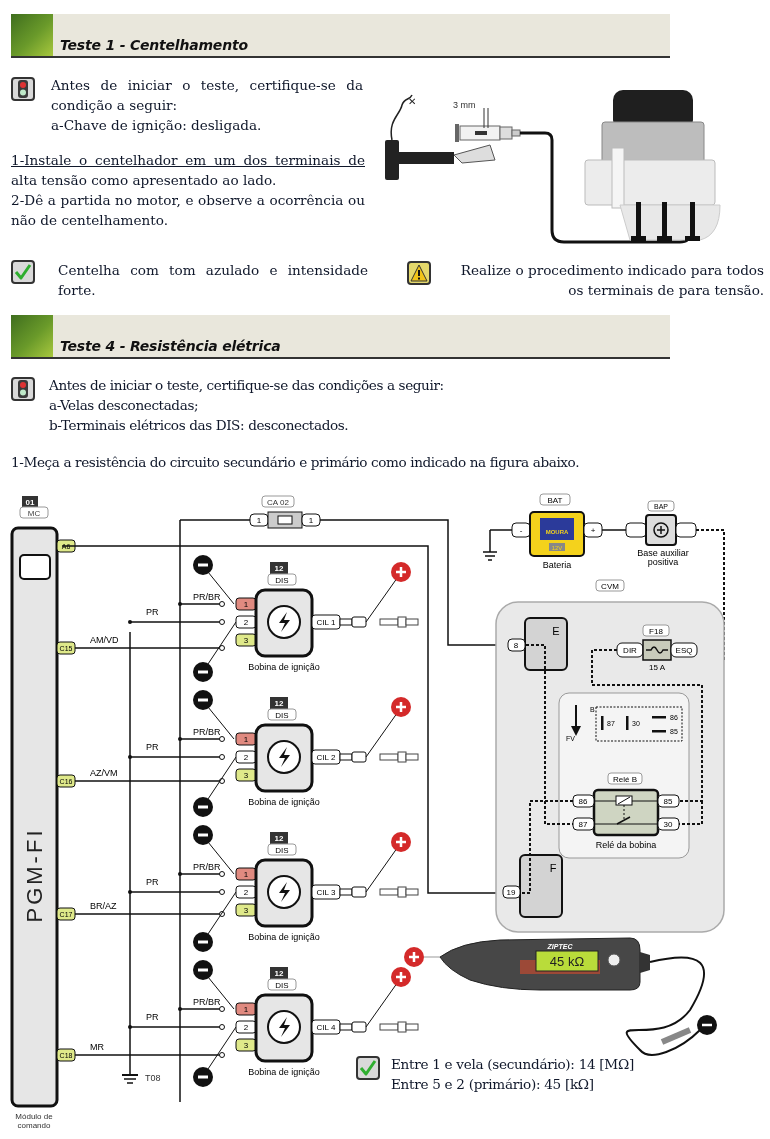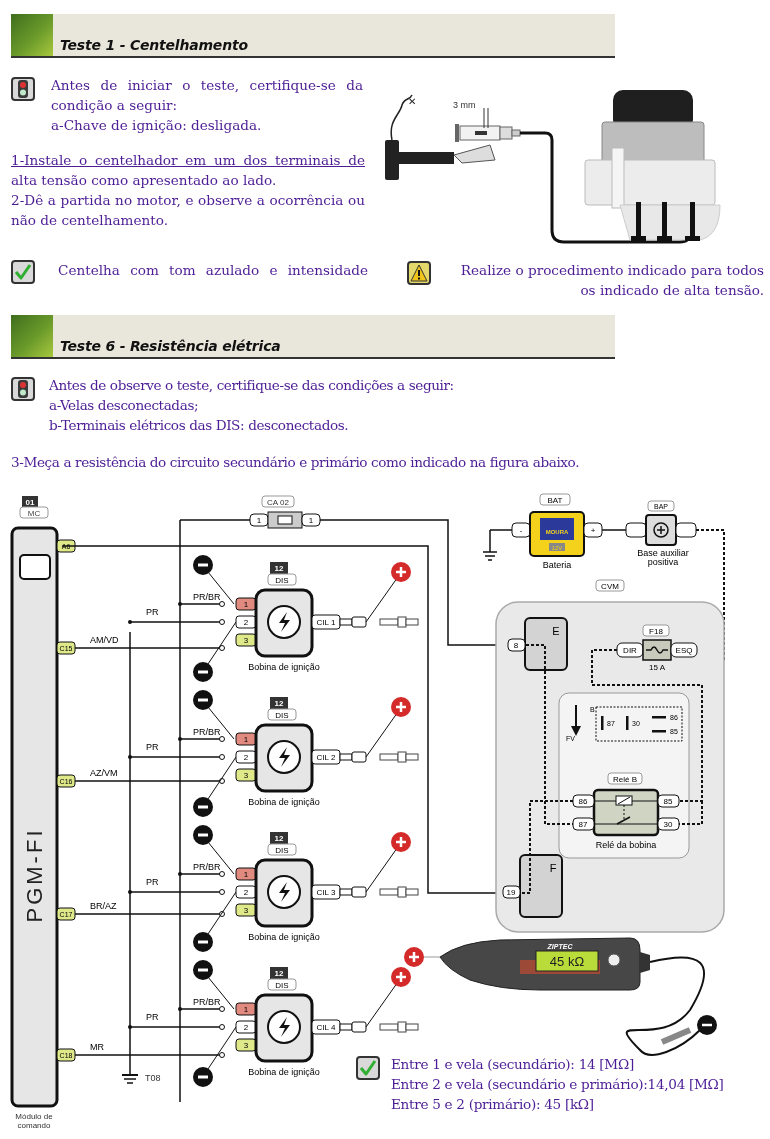--- a/index.html
+++ b/index.html
@@ -1,25 +1,25 @@
 <!DOCTYPE html>
 <html><head>
 <meta charset="utf-8">
 <style>
   html, body { margin:0; padding:0; background:#ffffff; }
   body { width:770px; height:1139px; position:relative; overflow:hidden;
          font-family:"DejaVu Serif", "Liberation Serif", serif; color:#2b2b2b; }
   .abs { position:absolute; }
-  .sec-header { position:absolute; left:11px; width:604px; height:42px; background:#e9e7dc;
+  .sec-header { position:absolute; left:11px; width:659px; height:42px; background:#e9e7dc;
                 border-bottom:2px solid #333; }
   .sec-header .green { position:absolute; left:0; top:0; width:42px; height:42px;
                 background:linear-gradient(135deg,#3f6e1e 0%,#6a9a2a 55%,#a8c83e 100%); }
   .sec-header .title { position:absolute; left:49px; bottom:3px; font-family:"DejaVu Sans","Liberation Sans",sans-serif;
                 font-weight:bold; font-style:italic; font-size:14px; color:#111; letter-spacing:-0.2px; }
-  .para { position:absolute; font-size:13.6px; line-height:20px; color:#4c1d95; }
+  .para { position:absolute; font-size:13.6px; line-height:20px; color:#0f172a; }
   .just { text-align:justify; }
   .icon-box { position:absolute; width:24px; height:24px; border:2px solid #333; border-radius:4px;
               background:#d9d9d9; box-sizing:border-box; }
   .icon-box svg { position:absolute; left:0; top:0; }
   svg text { font-family:"Liberation Sans","DejaVu Sans",sans-serif; }
 </style>
 </head>
 <body>
 
 <div class="sec-header" style="top:14px;">
@@ -47,32 +47,33 @@
   <div>não de centelhamento.</div>
 </div>
 
 <div class="icon-box" style="left:11px; top:260px;">
   <svg width="20" height="20" viewBox="0 0 20 20">
       <path d="M3 10 L8 16 L17 3" stroke="#2fae2f" stroke-width="3" fill="none" stroke-linejoin="round"></path>
     </svg>
 </div>
 <div class="para" style="left:58px; top:260px; width:310px;">
   <div style="text-align:justify; text-align-last:justify;">Centelha com tom azulado e intensidade</div>
+  <div>forte.</div>
 </div>
 
 <div class="icon-box" style="left:407px; top:261px; background:#e4d86b;">
   <svg width="20" height="20" viewBox="0 0 20 20">
       <path d="M10 2 L18 18 L2 18 Z" fill="#f0c419" stroke="#333" stroke-width="1"></path>
       <rect x="9" y="7" width="2" height="6" fill="#111"></rect>
       <rect x="9" y="14.5" width="2" height="2" fill="#111"></rect>
     </svg>
 </div>
 <div class="para" style="left:444px; top:260px; width:320px;text-align:right;">
   <div>Realize o procedimento indicado para todos</div>
-  <div>os indicado de alta tensão.</div>
+  <div>os terminais de para tensão.</div>
 </div>
 
 <svg class="abs" style="left:380px; top:60px;" width="390" height="195" viewBox="0 0 390 195">
   <g>
     <rect x="5" y="80" width="14" height="40" rx="2" fill="#222"></rect>
     <rect x="19" y="92" width="55" height="12" fill="#222"></rect>
     <path d="M12 80 C 8 60, 20 55, 22 45 C 24 38, 30 40, 32 35" stroke="#222" stroke-width="1.5" fill="none"></path>
     <text x="28" y="45" font-size="10" fill="#222">✕</text>
   </g>
   <g>
@@ -97,36 +98,36 @@
       <rect x="251" y="176" width="15" height="5" fill="#111"></rect>
     <rect x="282" y="142" width="5" height="38" fill="#111"></rect>
       <rect x="277" y="176" width="15" height="5" fill="#111"></rect>
     <rect x="310" y="142" width="5" height="38" fill="#111"></rect>
       <rect x="305" y="176" width="15" height="5" fill="#111"></rect>
   </g>
 </svg>
 
 <div class="sec-header" style="top:315px;">
   <div class="green"></div>
-  <div class="title">Teste 6 - Resistência elétrica</div>
+  <div class="title">Teste 4 - Resistência elétrica</div>
 </div>
 
 <div class="icon-box" style="left:11px; top:377px;">
   <svg width="20" height="20" viewBox="0 0 20 20">
       <rect x="5" y="1" width="10" height="18" rx="3" fill="#3a3a3a"></rect>
       <circle cx="10" cy="6" r="3" fill="#d33"></circle>
       <circle cx="10" cy="13.5" r="3" fill="#bfe9c9"></circle>
     </svg>
 </div>
 <div class="para" style="left:49px; top:375px; width:700px; letter-spacing:-0.4px;">
-  <div>Antes de observe o teste, certifique-se das condições a seguir:</div>
+  <div>Antes de iniciar o teste, certifique-se das condições a seguir:</div>
   <div>a-Velas desconectadas;</div>
   <div>b-Terminais elétricos das DIS: desconectados.</div>
 </div>
-<div class="para" style="left:11px; top:452px; width:740px; letter-spacing:-0.4px;">3-Meça a resistência do circuito secundário e primário como indicado na figura abaixo.</div>
+<div class="para" style="left:11px; top:452px; width:740px; letter-spacing:-0.4px;">1-Meça a resistência do circuito secundário e primário como indicado na figura abaixo.</div>
 
 <svg class="abs" id="diagram" style="left:0; top:490px;" width="770" height="649" viewBox="0 0 770 649">
 
   <g>
     <rect x="22" y="6" width="16" height="11" fill="#333"></rect>
     <text x="30" y="15" font-size="8" fill="#fff" text-anchor="middle" font-weight="bold">01</text>
     <rect x="20" y="17" width="28" height="11" rx="3" fill="#fff" stroke="#999"></rect>
     <text x="34" y="26" font-size="8" fill="#444" text-anchor="middle">MC</text>
     <rect x="12" y="38" width="45" height="578" rx="6" fill="#e6e6e6" stroke="#111" stroke-width="3"></rect>
     <rect x="20" y="65" width="30" height="24" rx="4" fill="#fff" stroke="#111" stroke-width="2"></rect>
@@ -480,15 +481,14 @@
   </g>
 </svg>
 
 <div class="icon-box" style="left:356px; top:1056px;">
   <svg width="20" height="20" viewBox="0 0 20 20">
       <path d="M3 10 L8 16 L17 3" stroke="#2fae2f" stroke-width="3" fill="none" stroke-linejoin="round"></path>
     </svg>
 </div>
 <div class="para" style="left:391px; top:1054px; width:375px; line-height:20px; letter-spacing:-0.3px;">
   <div>Entre 1 e vela (secundário): 14 [MΩ]</div>
-  <div>Entre 2 e vela (secundário e primário):14,04 [MΩ]</div>
   <div>Entre 5 e 2 (primário): 45 [kΩ]</div>
 </div>
 
 </body></html>

